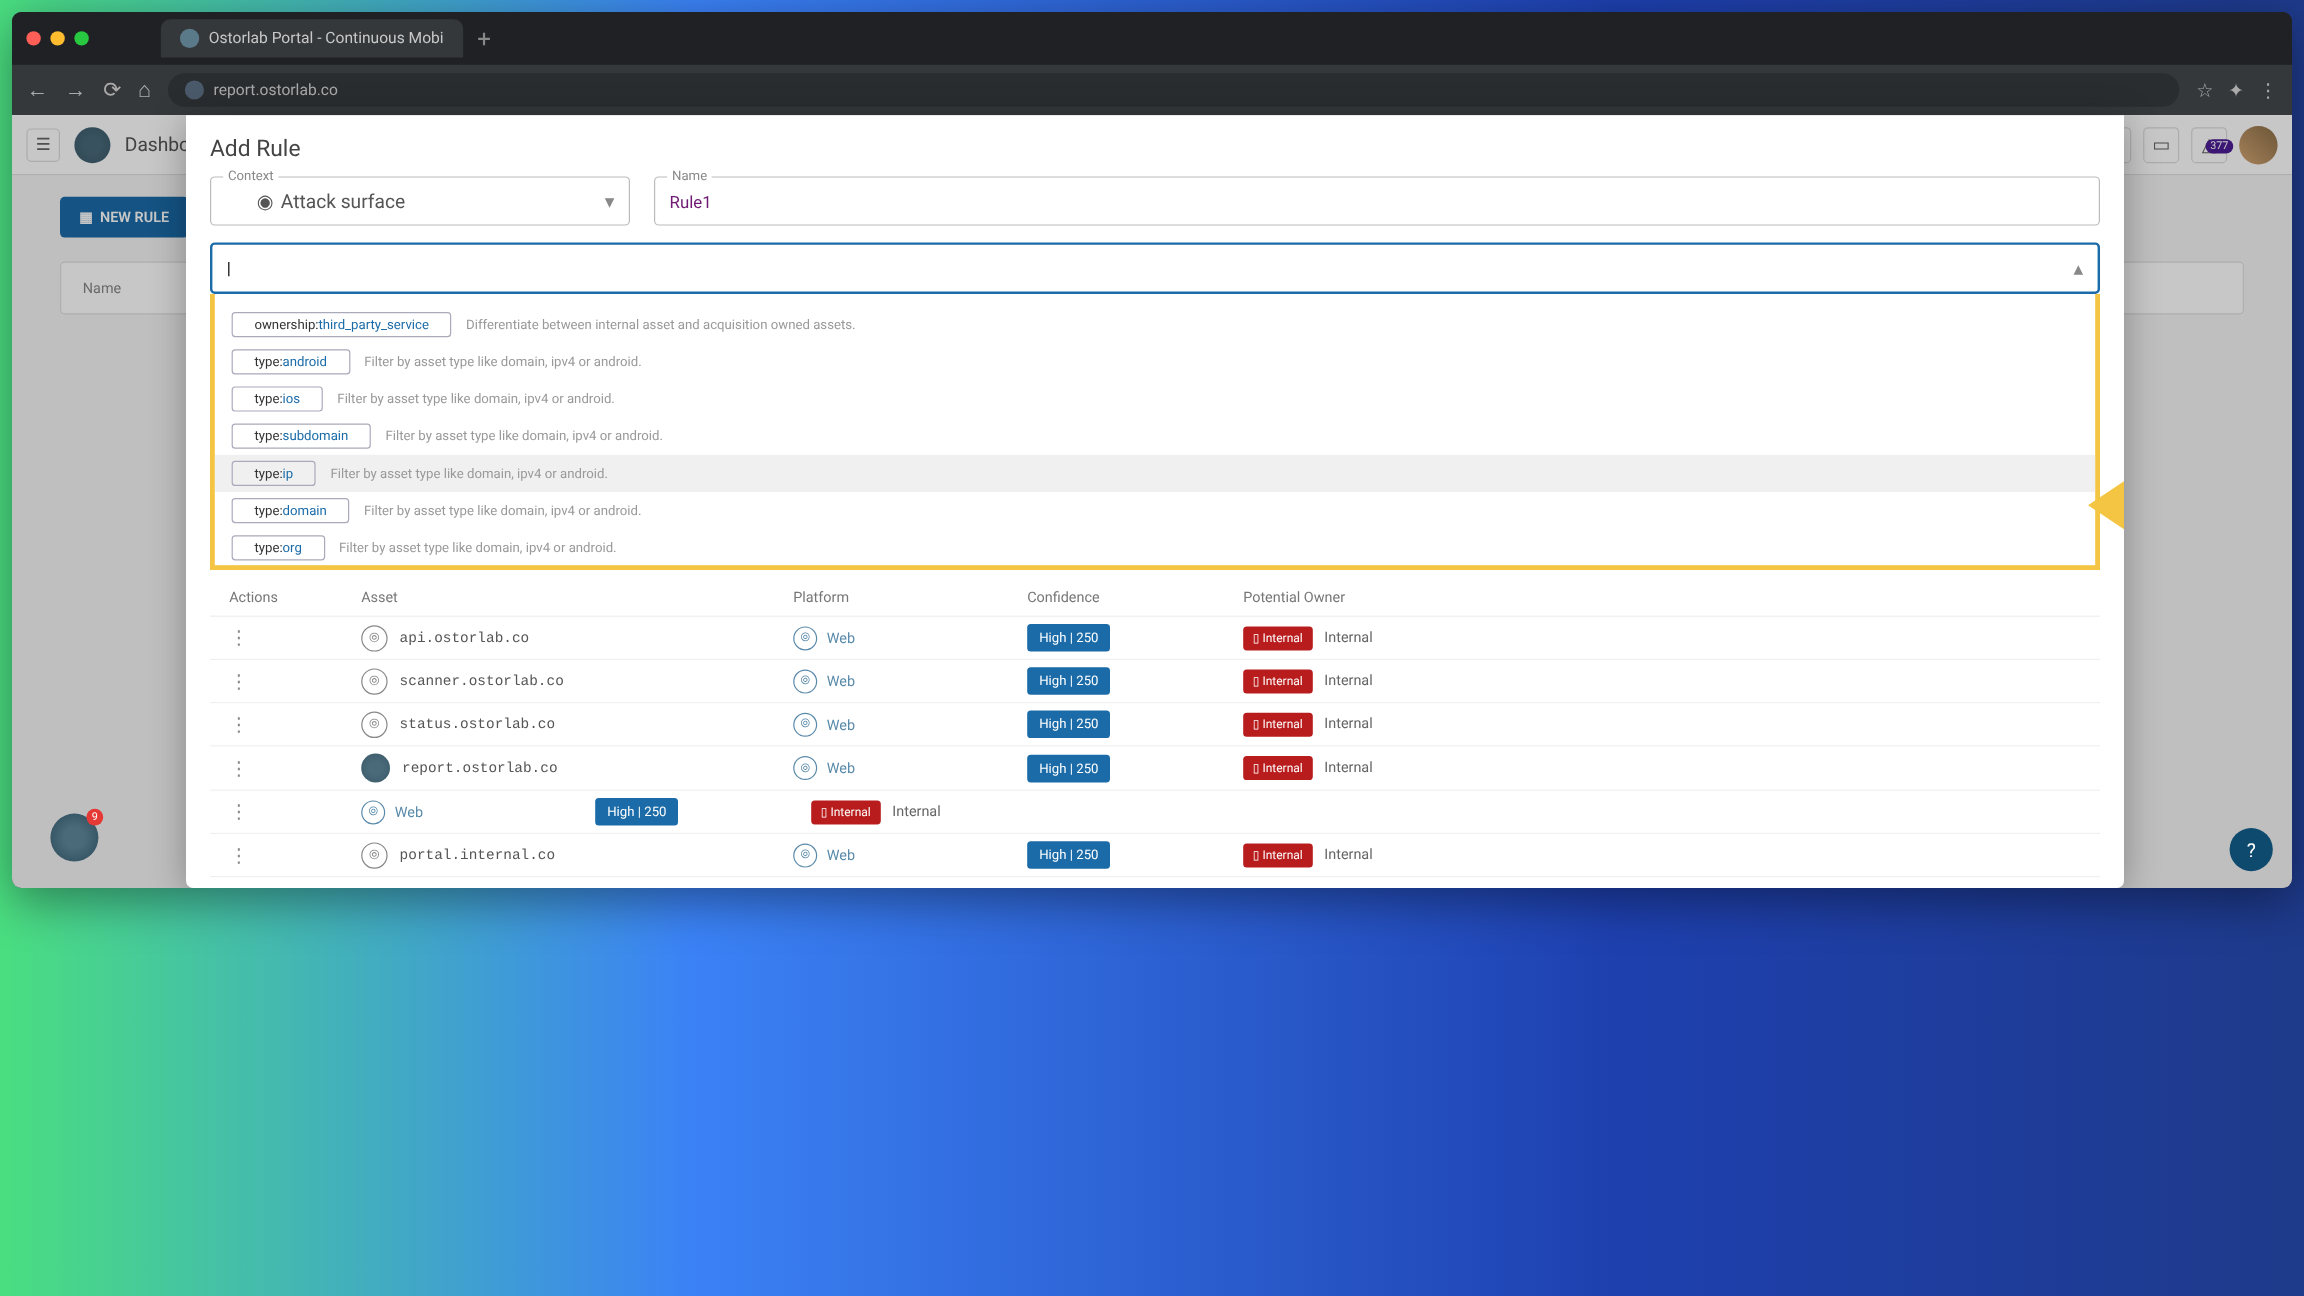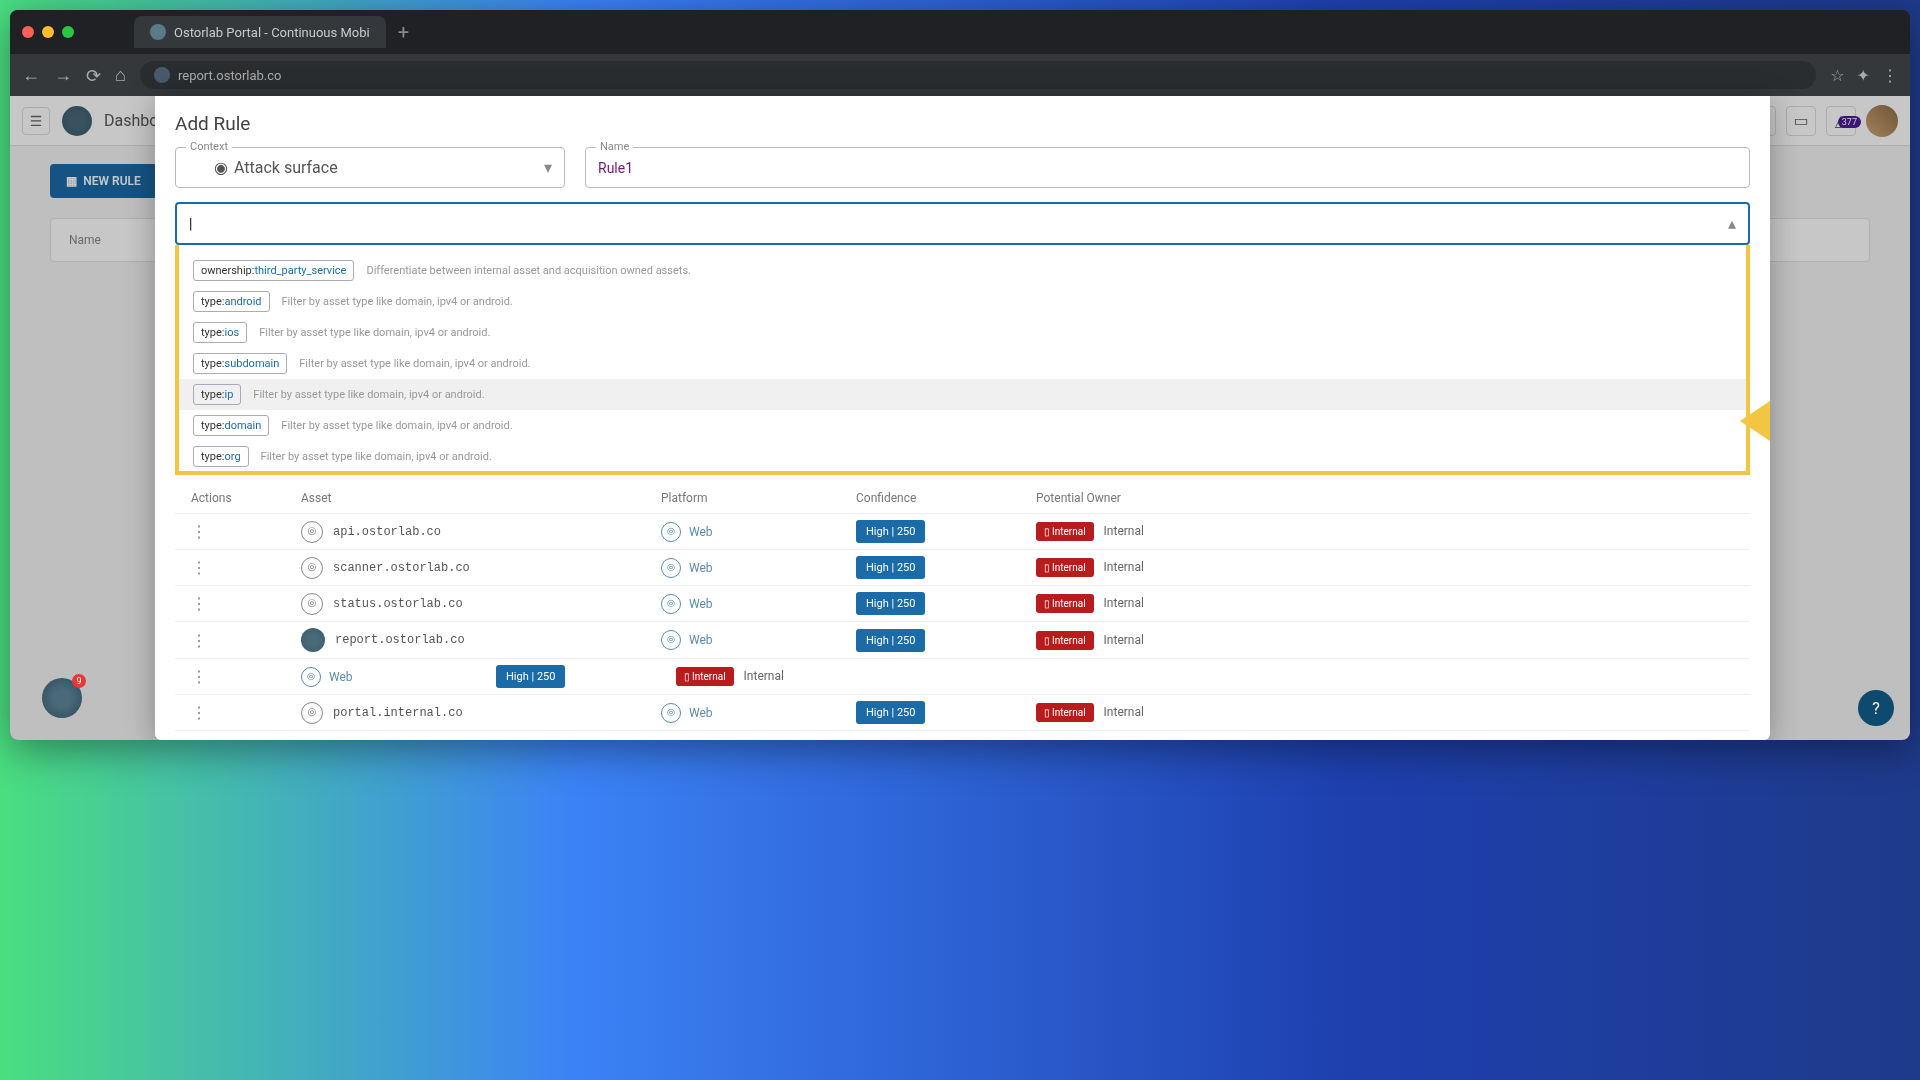--- a/index.html
+++ b/index.html
@@ -29,31 +29,31 @@
 .avatar { width: 32px; height: 32px; border-radius: 50%; background: linear-gradient(45deg, #d4a574, #8b6f47); }
 .page { padding: 18px 40px; }
 .newrule-btn { background: #1a6ba8; color: #fff; border: none; padding: 10px 16px; border-radius: 4px; font-size: 12px; font-weight: 600; display: flex; align-items: center; gap: 6px; }
 .nametable { margin-top: 20px; background: #fff; border: 1px solid #e0e0e0; border-radius: 4px; padding: 14px 18px; color: #888; font-size: 12px; }
 .dimmer { position: absolute; inset: 0; background: rgba(0,0,0,0.22); }
 .modal { position: absolute; top: 0; left: 145px; right: 140px; height: 100%; background: #fff; border-radius: 0 0 6px 6px; box-shadow: 0 4px 30px rgba(0,0,0,0.3); padding: 16px 20px; overflow: hidden; }
 .modal-title { font-size: 19px; color: #444; margin-bottom: 12px; }
 .form-row { display: flex; gap: 20px; margin-bottom: 14px; }
 .field { position: relative; border: 1px solid #bbb; border-radius: 4px; padding: 10px 12px; }
 .field-label { position: absolute; top: -8px; left: 10px; background: #fff; padding: 0 4px; font-size: 11px; color: #888; }
-.context-f { width: 390px; display: flex; align-items: center; gap: 6px; color: #555; padding-left: 38px; }
+.context-f { width: 350px; display: flex; align-items: center; gap: 6px; color: #555; padding-left: 38px; }
 .context-f .chev { margin-left: auto; color: #888; }
 .name-f { flex: 1; }
 .name-f input { border: none; outline: none; width: 100%; font-size: 14px; color: #701a75; background: transparent; }
 .search-f { border: 2px solid #1a6ba8; border-radius: 4px; padding: 10px 12px; display: flex; align-items: center; margin-bottom: 0; }
 .search-f input { border: none; outline: none; flex: 1; font-size: 14px; }
 .search-f .chev { color: #888; }
 .dropdown { border: 4px solid #f4c542; border-top: none; background: #fff; padding: 10px 0 4px 0; max-height: 230px; overflow: hidden; }
 .dd-item { display: flex; align-items: center; gap: 12px; padding: 5px 14px; }
 .dd-item.hl { background: #f0f0f0; }
-.dd-tag { border: 1px solid #aab; border-radius: 3px; padding: 3px 7px; font-size: 11px; color: #333; white-space: nowrap; }
+.dd-tag { border: 1px solid #aab; border-radius: 3px; padding: 3px 18px; font-size: 11px; color: #333; white-space: nowrap; }
 .dd-tag .val { color: #1a6ba8; }
 .dd-desc { font-size: 11px; color: #999; }
 .datatable { margin-top: 8px; }
 .dt-head { display: flex; padding: 8px 16px; font-size: 12px; color: #777; border-bottom: 1px solid #eee; }
 .col-act { width: 110px; } .col-asset { width: 360px; } .col-plat { width: 195px; } .col-conf { width: 180px; } .col-own { flex: 1; }
 .dt-row { display: flex; align-items: center; padding: 6px 16px; border-bottom: 1px solid #f0f0f0; font-size: 12px; }
 .dots { color: #888; font-size: 16px; }
 .asset-cell { display: flex; align-items: center; gap: 10px; }
 .globe-s { width: 22px; height: 22px; border-radius: 50%; border: 1.5px solid #888; display: flex; align-items: center; justify-content: center; font-size: 11px; color: #888; }
 .logo-s { width: 24px; height: 24px; border-radius: 50%; background: radial-gradient(circle, #4a6a7a 30%, #3a5a6a 100%); }

